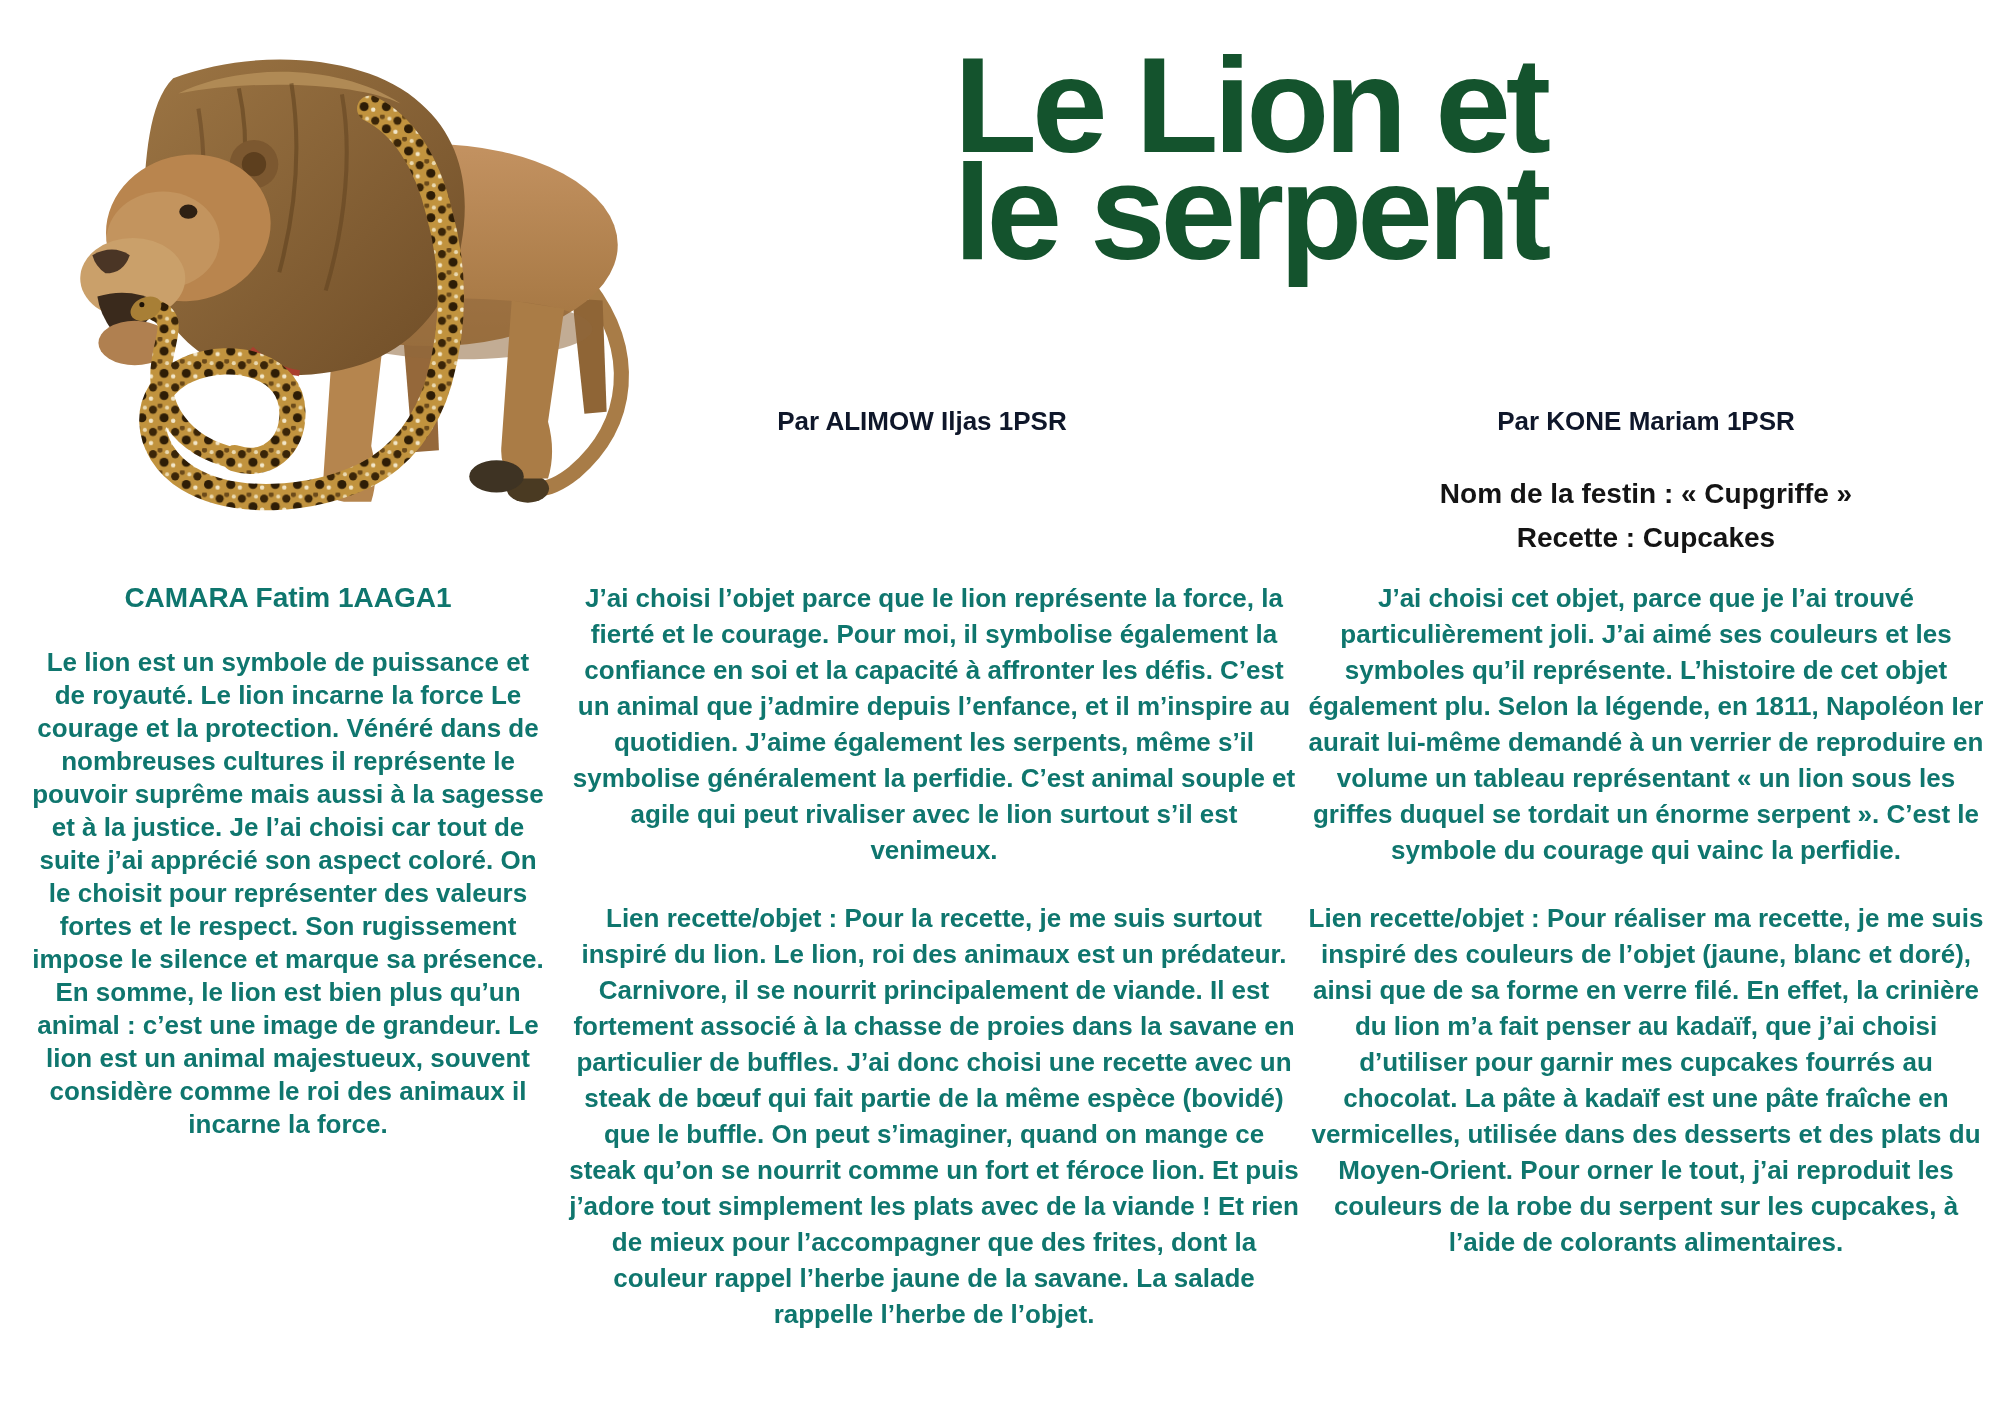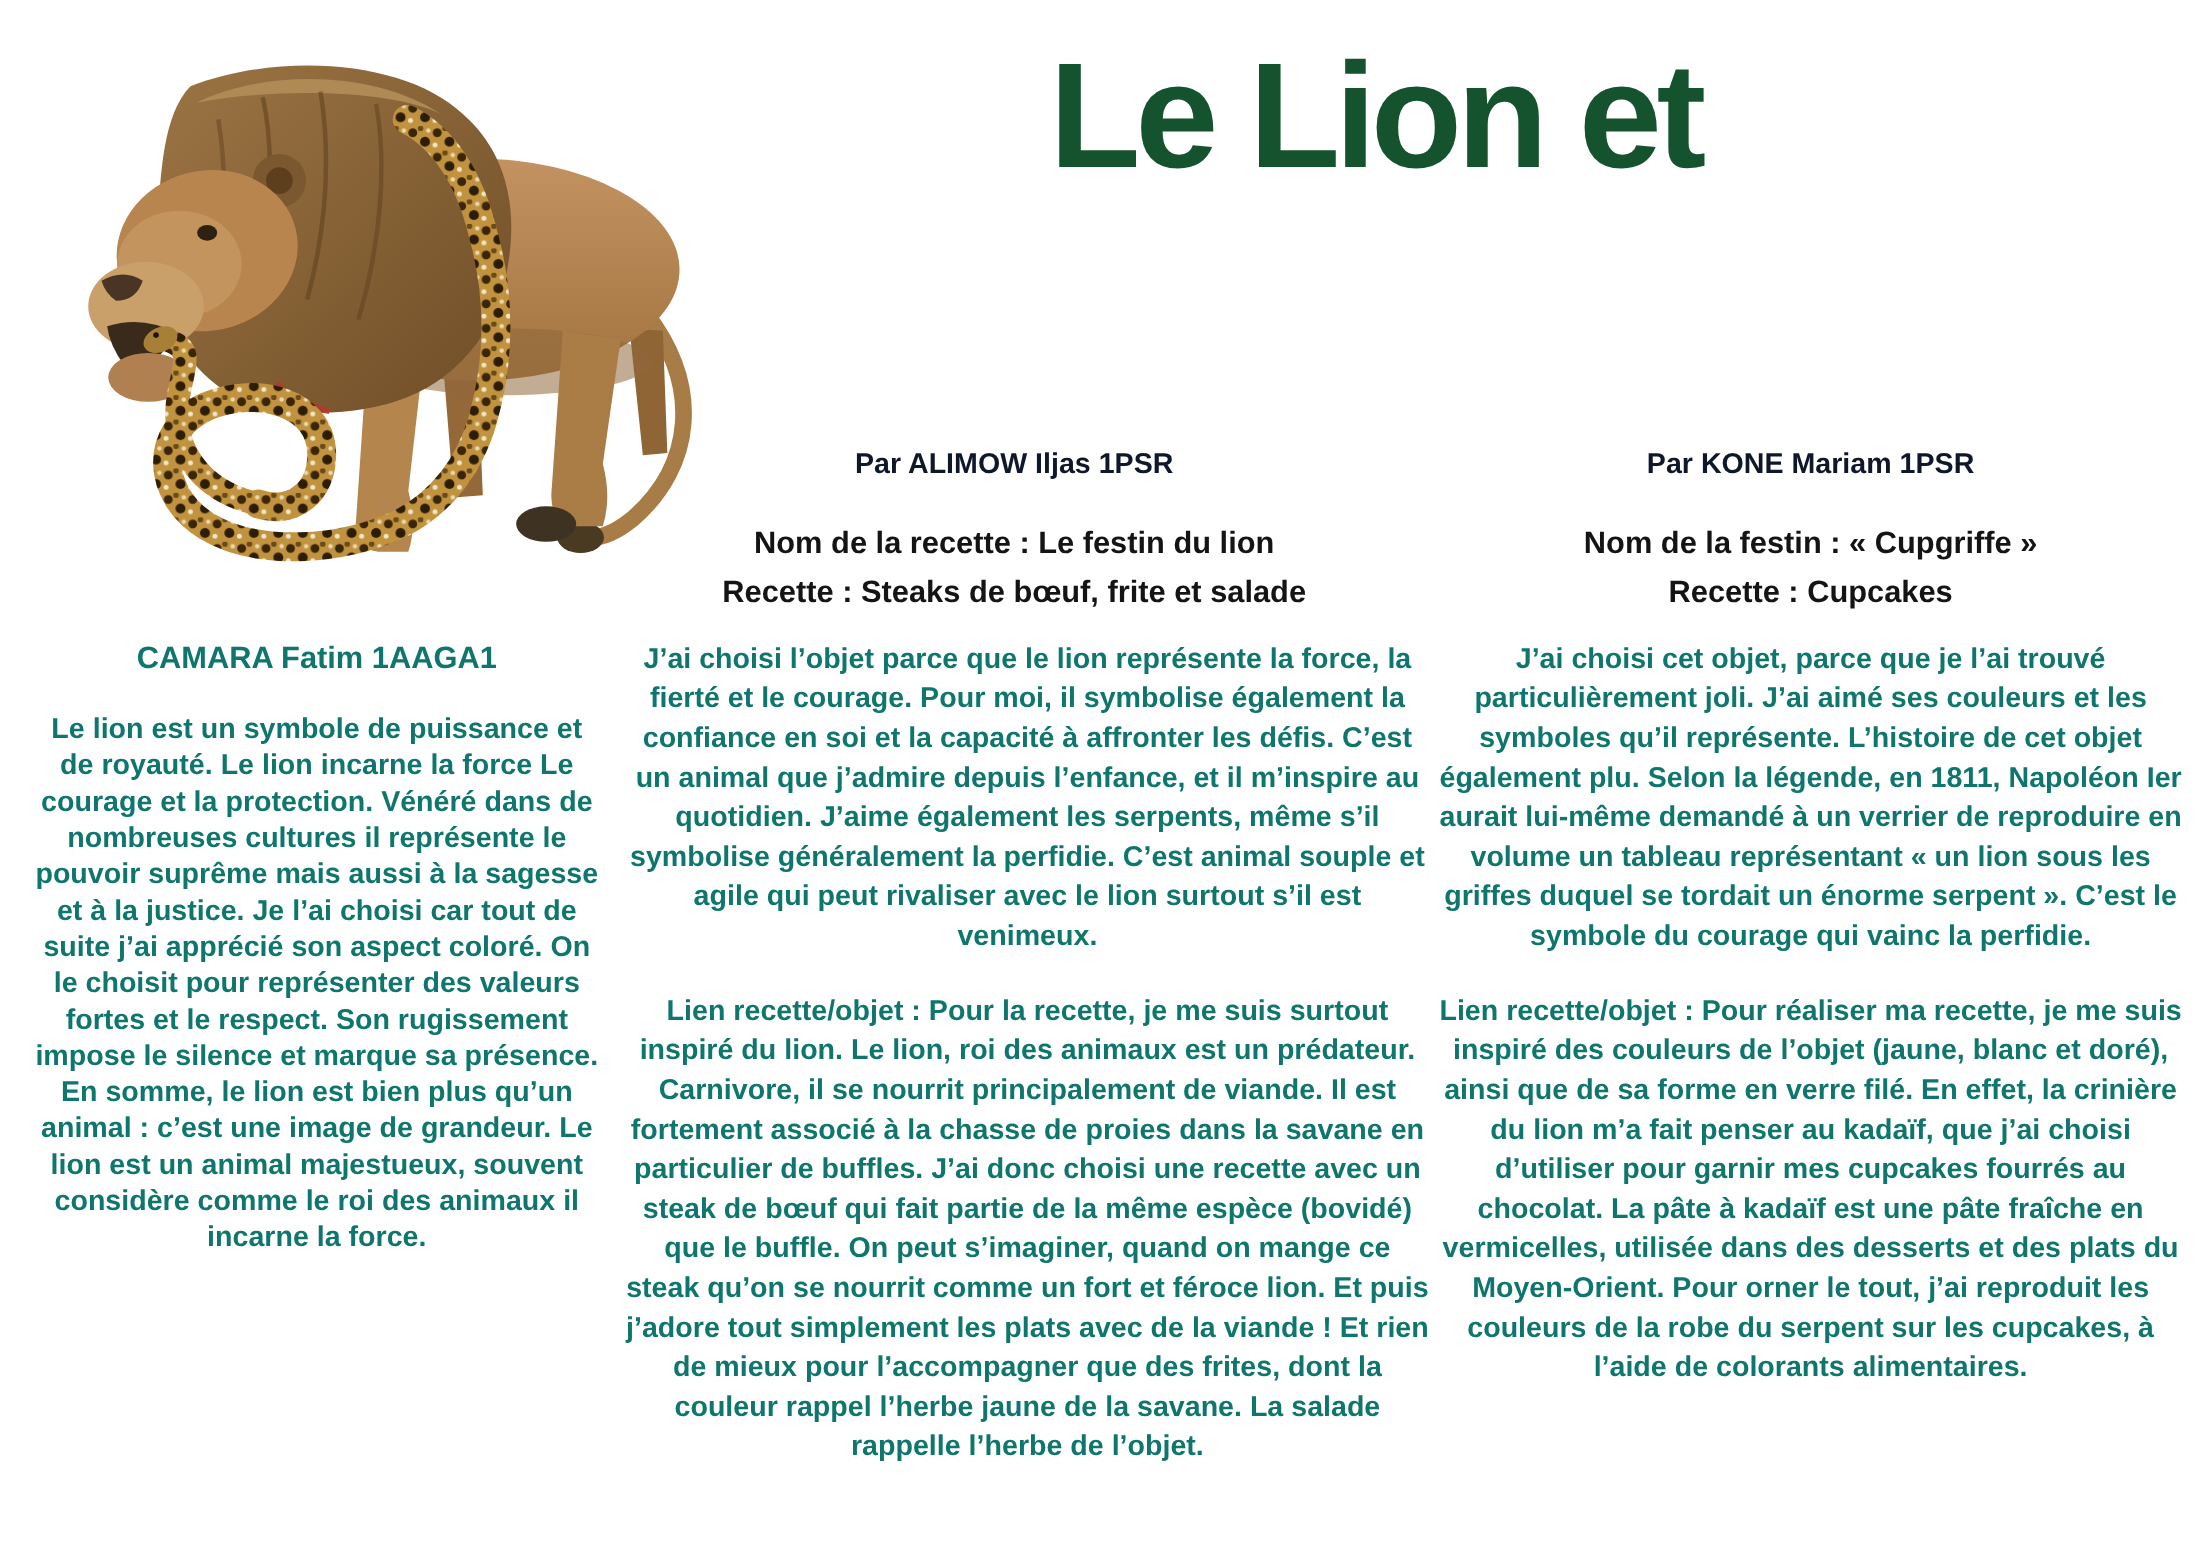--- a/index.html
+++ b/index.html
@@ -101,29 +101,26 @@
       <path d="M 330,60 C 362,76 386,112 398,162 C 412,212 415,270 398,330 C 386,372 360,405 325,423" fill="none" stroke="url(#snk)" stroke-width="26" stroke-linecap="round"></path>
       <path d="M 325,423 C 270,449 195,453 150,426 C 105,399 100,340 150,318 C 196,299 252,315 253,360 C 254,396 226,416 196,406" fill="none" stroke="url(#snk)" stroke-width="26" stroke-linecap="round"></path>
       <path d="M 196,406 C 142,394 117,354 124,310 C 128,284 138,268 118,260" fill="none" stroke="url(#snk)" stroke-width="21" stroke-linecap="round"></path>
       <ellipse cx="108" cy="258" rx="16" ry="11" fill="#a87f36" transform="rotate(-25 108 258)"></ellipse>
       <circle cx="104" cy="254" r="2.5" fill="#1d1206"></circle>
     </svg>
   </div>
 
   <h1 class="title">
     <span>Le Lion et</span>
+    <span>le serpent</span>
   </h1>
 
   <div class="byline byline-mid">Par ALIMOW Iljas 1PSR</div>
   <div class="byline byline-right">Par KONE Mariam 1PSR</div>
 
-  <div class="recipe recipe-mid">
-    <div>Nom de la recette : Le festin du lion</div>
-    <div>Recette : Steaks de bœuf, frite et salade</div>
-  </div>
   <div class="recipe recipe-right">
     <div>Nom de la festin : « Cupgriffe »</div>
     <div>Recette : Cupcakes</div>
   </div>
 
   <div class="col col-left">
     <div class="col-head">CAMARA Fatim 1AAGA1</div>
     <p>Le lion est un symbole de puissance et de royauté. Le lion incarne la force Le courage et la protection. Vénéré dans de nombreuses cultures il représente le pouvoir suprême mais aussi à la sagesse et à la justice. Je l’ai choisi car tout de suite j’ai apprécié son aspect coloré. On le choisit pour représenter des valeurs fortes et le respect. Son rugissement impose le silence et marque sa présence. En somme, le lion est bien plus qu’un animal : c’est une image de grandeur. Le lion est un animal majestueux, souvent considère comme le roi des animaux il incarne la force.</p>
   </div>
 

